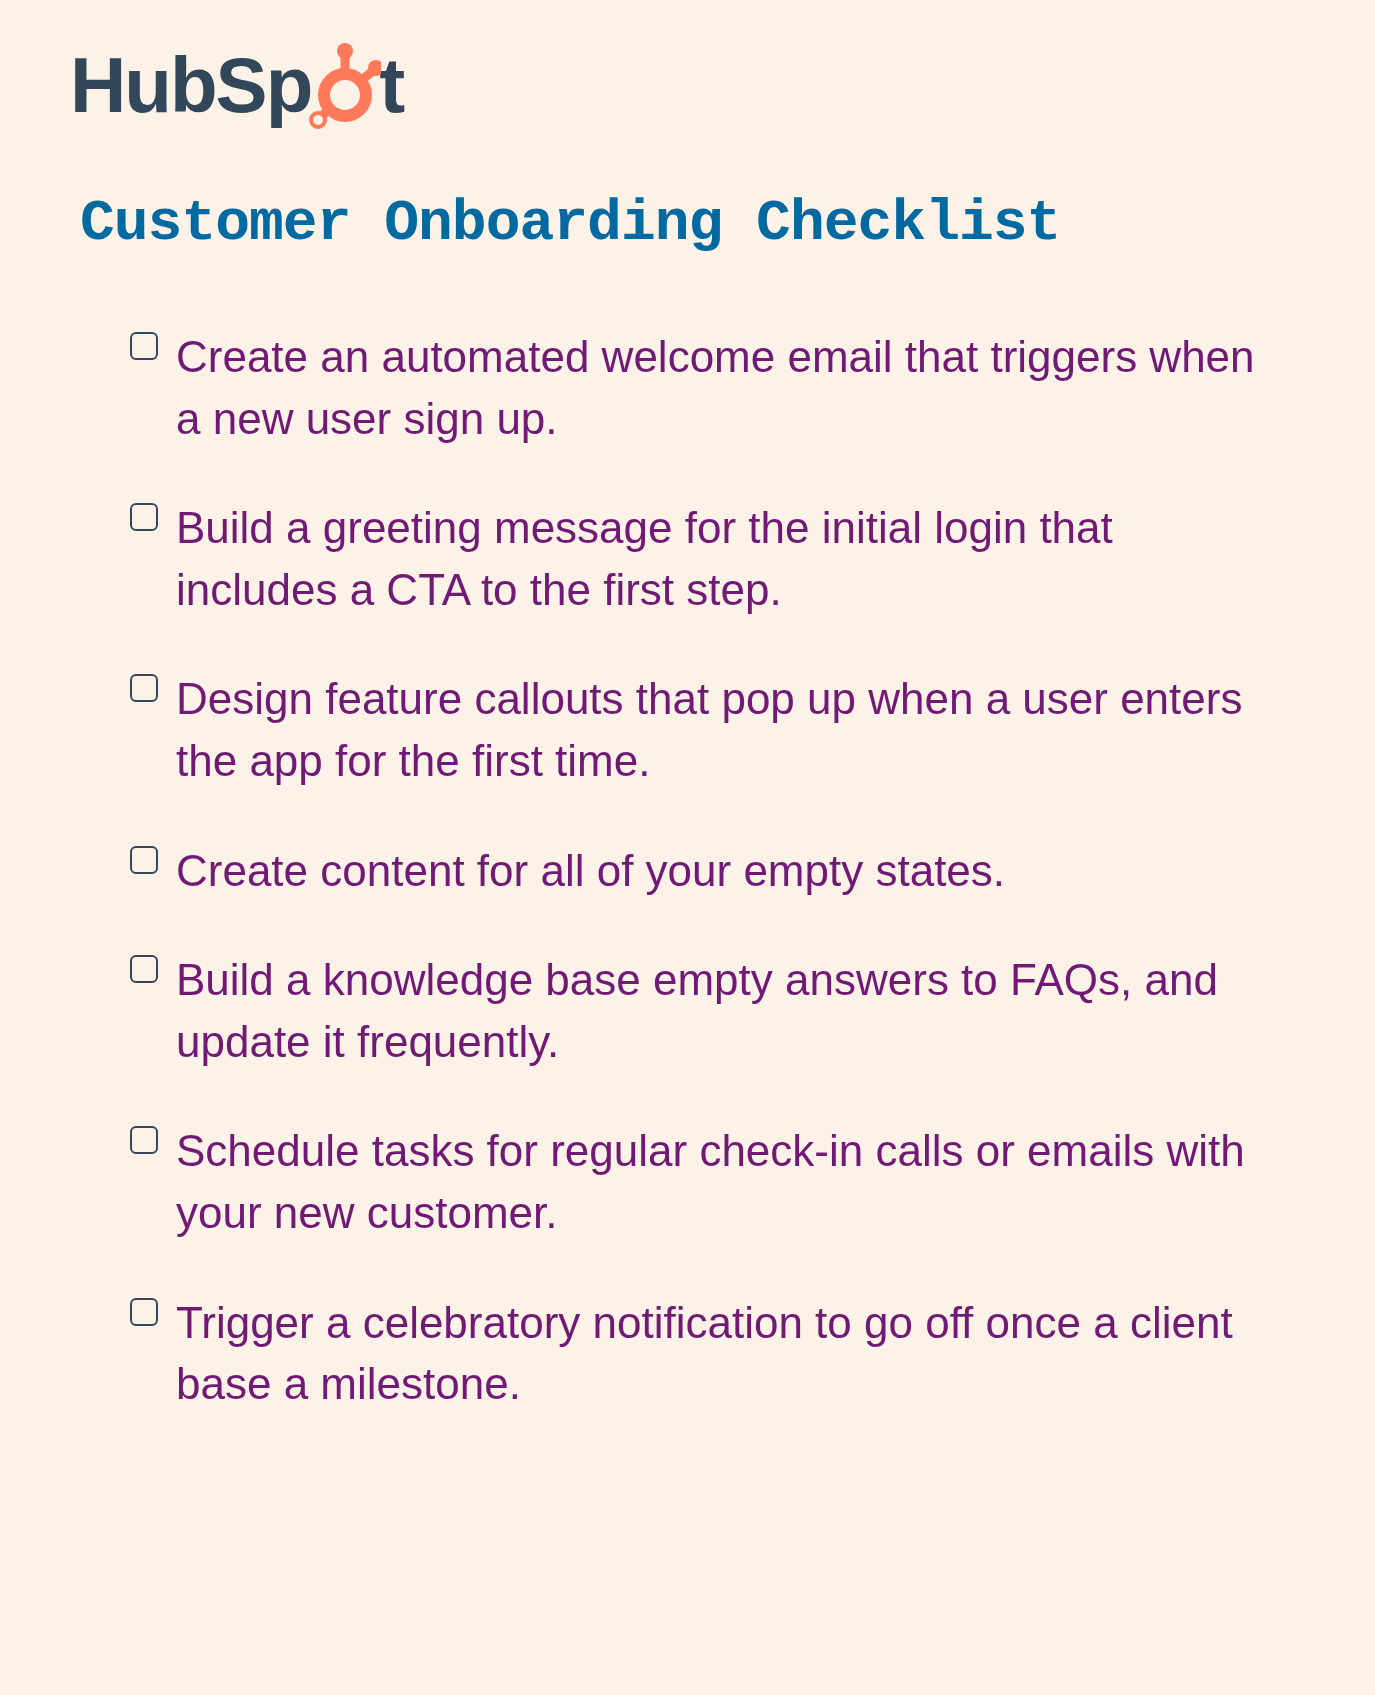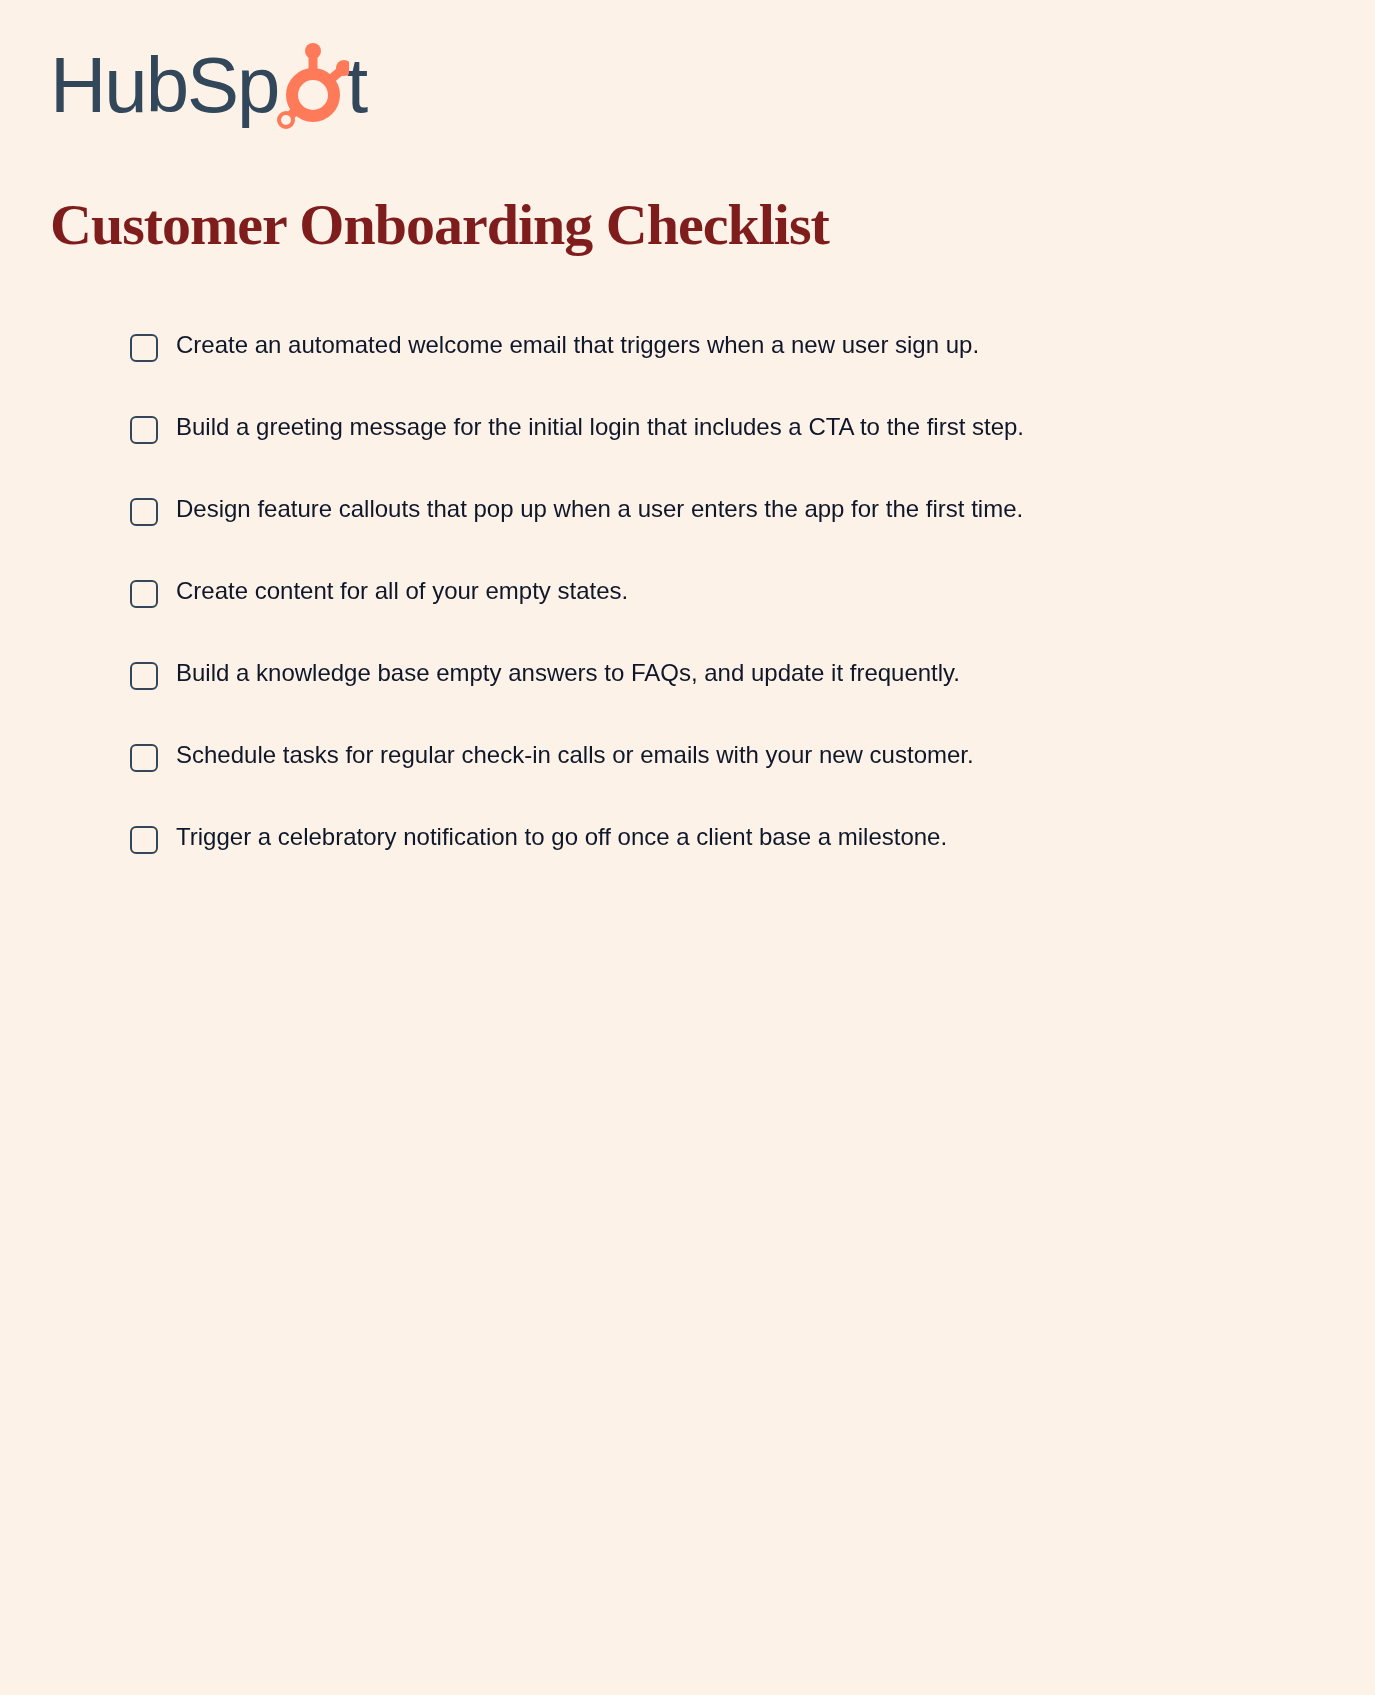--- a/index.html
+++ b/index.html
@@ -16,40 +16,42 @@
       padding: 40px 50px;
     }
     .logo {
       display: flex;
       align-items: center;
       margin-bottom: 60px;
       margin-left: 0;
     }
     .logo-text {
       font-size: 78px;
-      font-weight: 400;
+      font-weight: 700;
       letter-spacing: -2px;
       color: #33475b;
       display: flex;
       align-items: center;
+      margin-left: 20px;
     }
     .logo-sprocket {
       display: inline-flex;
       align-items: center;
       justify-content: center;
       width: 72px;
       height: 90px;
       position: relative;
       margin: 0 -2px;
     }
     .title {
-      font-family: Liberation Serif, serif;
+      font-family: Liberation Mono, monospace;
       font-size: 58px;
       font-weight: 700;
-      color: #7f1d1d;
+      color: #0369a1;
+      margin-left: 30px;
       margin-bottom: 70px;
       letter-spacing: -1px;
     }
     .checklist {
       margin-left: 80px;
       margin-right: 60px;
     }
     .checklist-item {
       display: flex;
       align-items: flex-start;
@@ -60,23 +62,23 @@
       height: 28px;
       border: 2.5px solid #33475b;
       border-radius: 6px;
       flex-shrink: 0;
       margin-right: 18px;
       margin-top: 6px;
       background: transparent;
       cursor: pointer;
     }
     .item-text {
-      font-size: 24px;
+      font-size: 44px;
       line-height: 1.4;
-      color: #0f172a;
+      color: #701a75;
       font-weight: 500;
     }
   </style>
 </head>
 <body>
 
 <div class="logo">
   <div class="logo-text">
     <span>HubSp</span>
     <span class="logo-sprocket">

